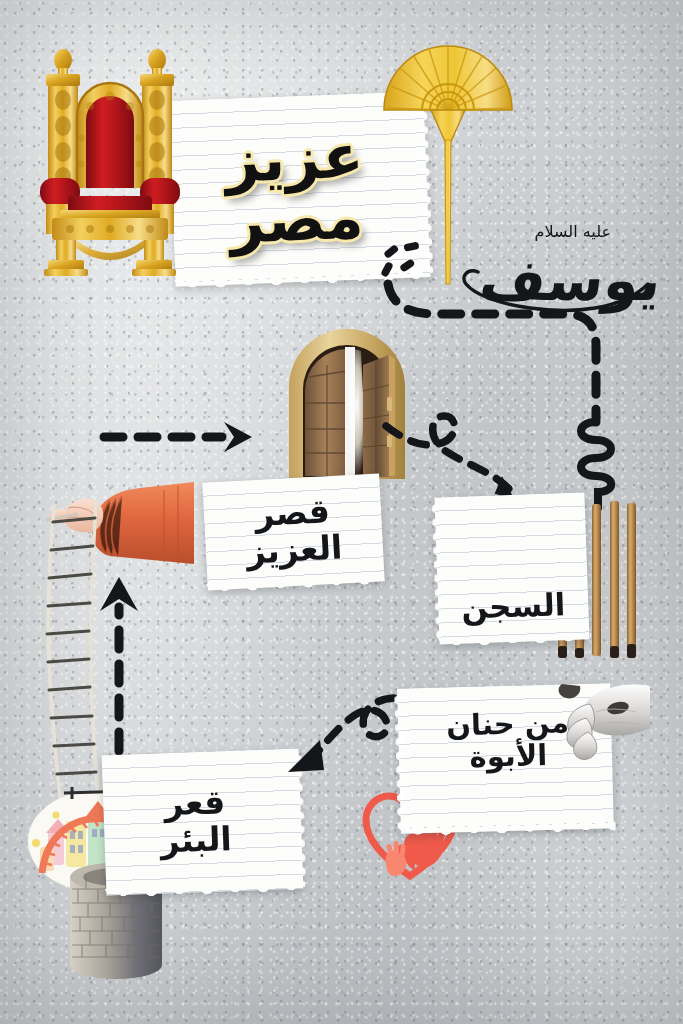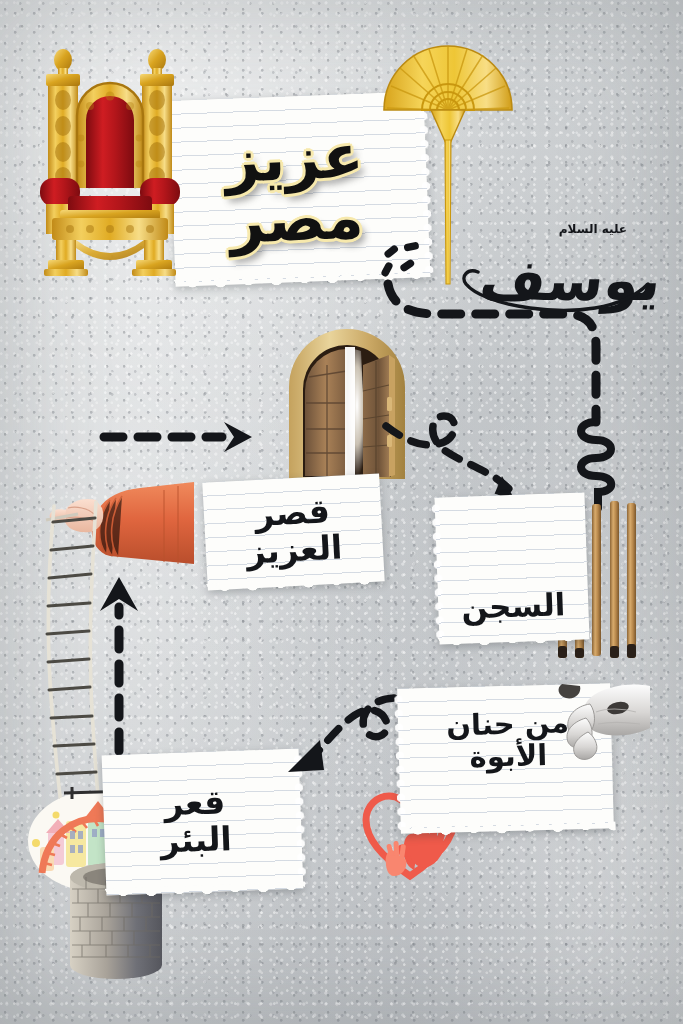--- a/index.html
+++ b/index.html
@@ -344,21 +344,21 @@
     <path d="M59 88 A11 11 0 0 1 81 88 Z" fill="none" stroke="#c9970f" stroke-width="2"></path>
 
     <path d="M53 88 L70 126 L87 88 Z" fill="url(#fanG)" stroke="#bb8a12" stroke-width="1.4"></path>
 
     <path d="M67 118 L73 118 L72 262 L68 262 Z" fill="url(#fanG)" stroke="#c9970f" stroke-width="1.1"></path>
   </svg>
 
   <div id="calligraphy">
     <div style="position:absolute;right:6px;top:34px;font-size:57px;font-weight:bold;
                 color:#14161a;line-height:1;letter-spacing:-4px;transform:skewX(-6deg);">يوسف</div>
-    <div style="position:absolute;right:40px;top:4px;font-size:12px;font-weight:bold;
+    <div style="position:absolute;right:56px;top:4px;font-size:16px;font-weight:normal;
                 color:#14161a;letter-spacing:0px;">عليه السلام</div>
     <svg viewBox="0 0 215 108" style="position:absolute;inset:0;width:100%;height:100%;overflow:visible;">
       <path d="M196 66 C170 92, 120 96, 78 90 C46 86, 22 76, 14 66 C8 58, 16 50, 26 54" fill="none" stroke="#14161a" stroke-width="3.4" stroke-linecap="round"></path>
     </svg>
   </div>
 
   <svg id="arrow-main" class="arrow-svg" viewBox="0 0 300 300">
 
     <g fill="#14161a">
       <rect x="14" y="8" width="15" height="7.5" rx="3.7" transform="rotate(-38 21 12)"></rect>

